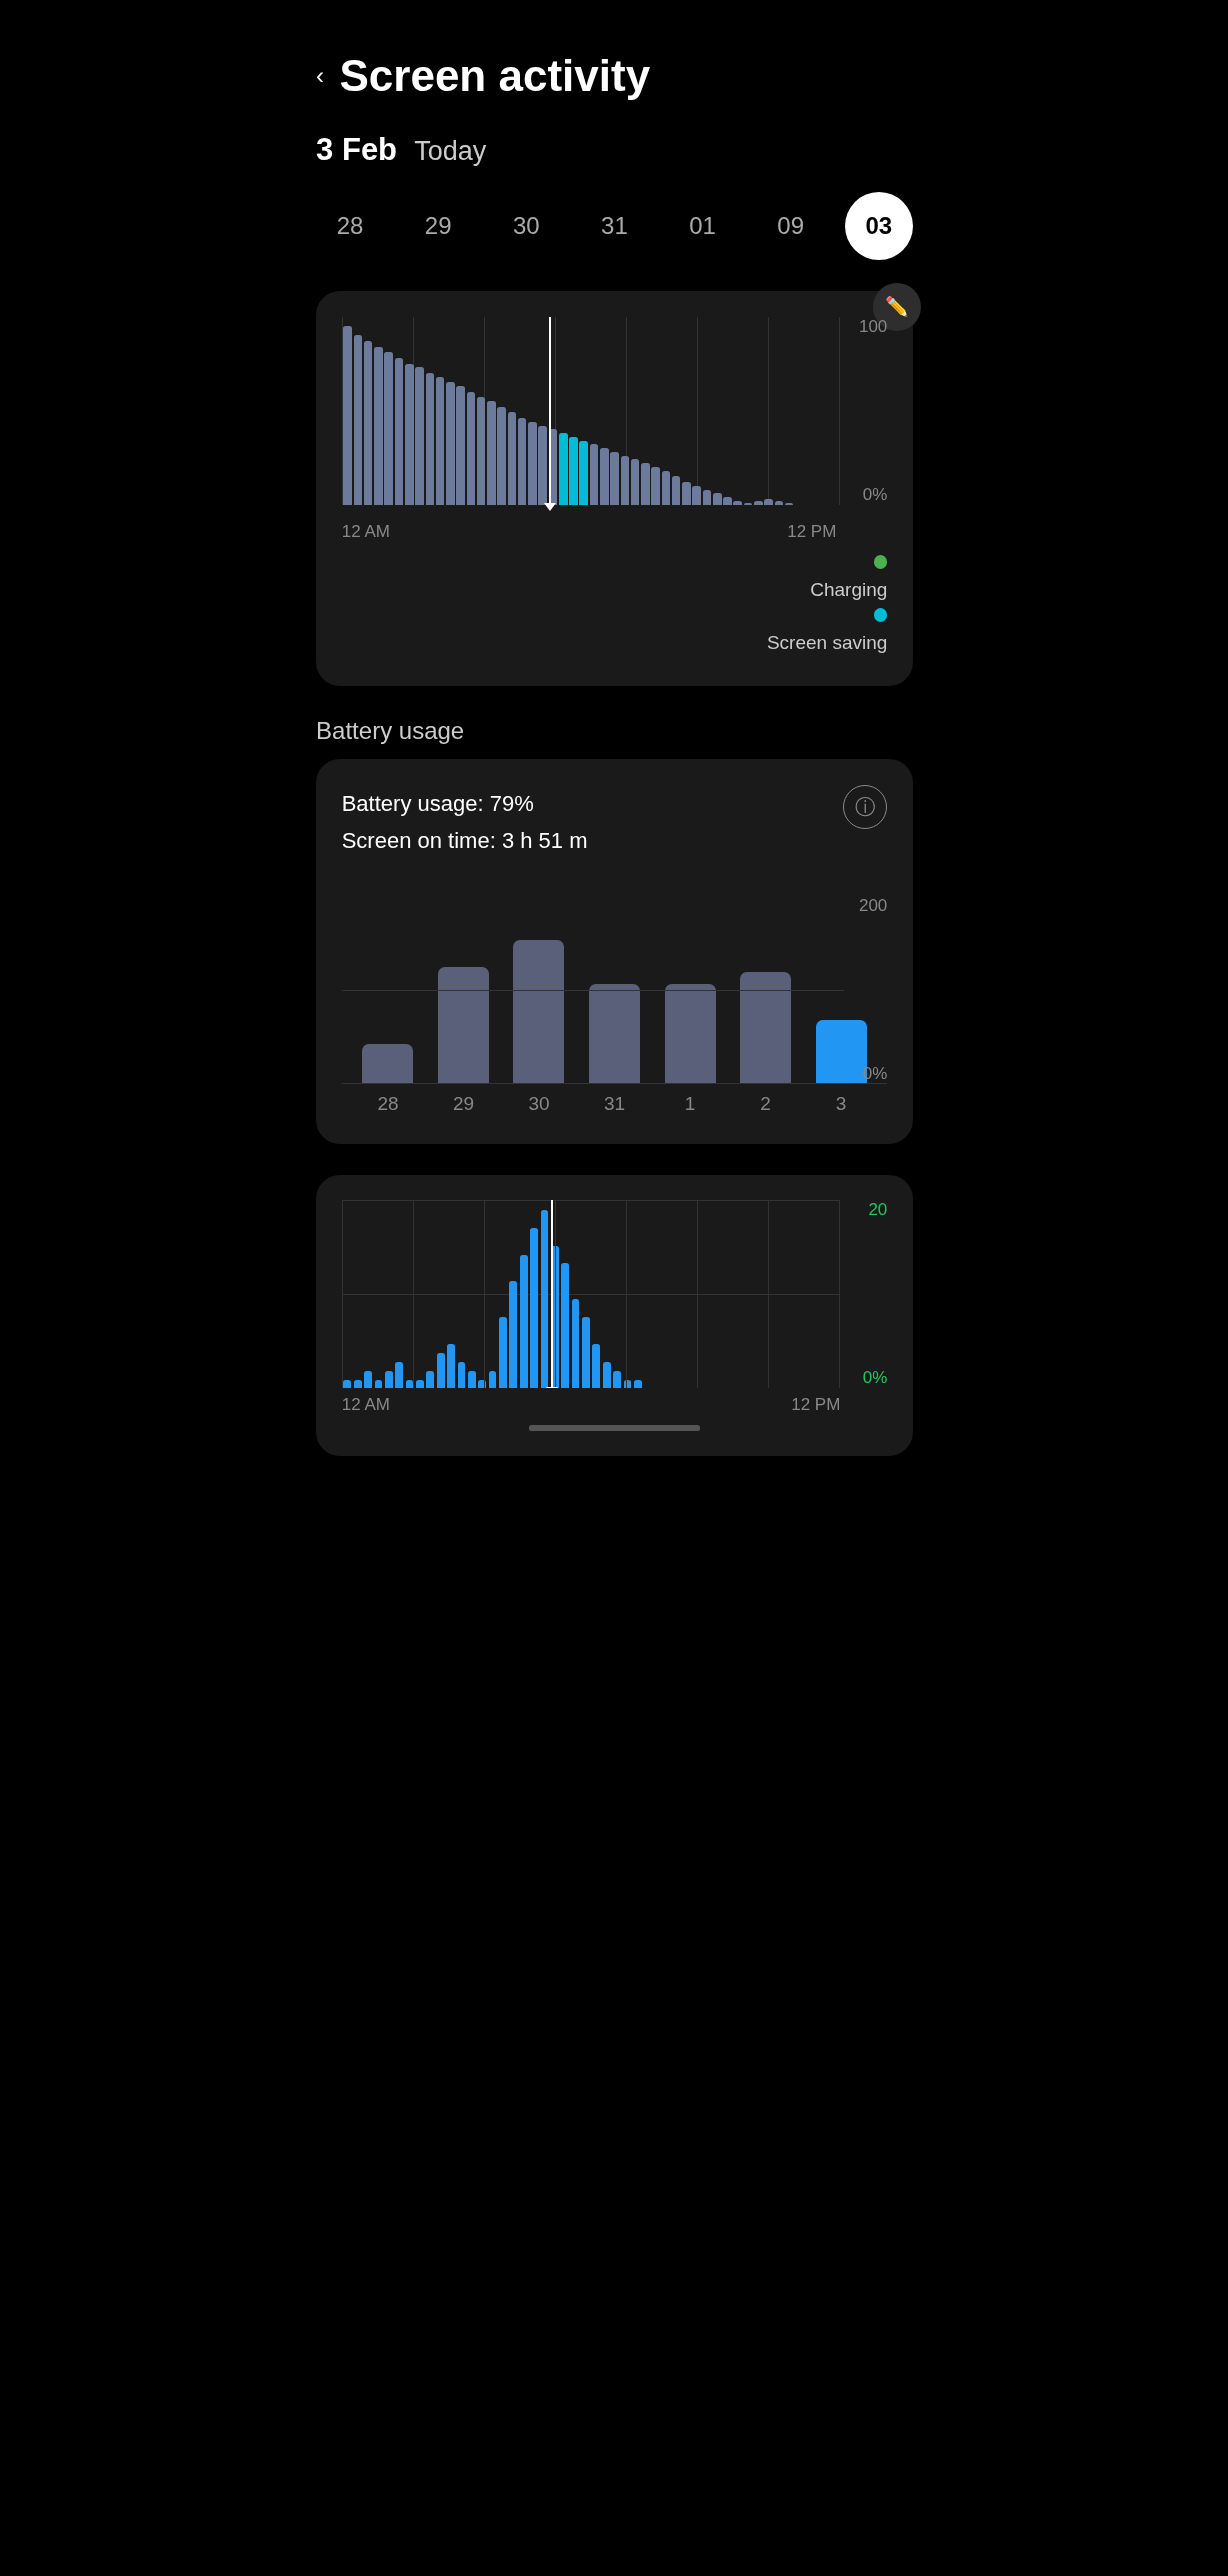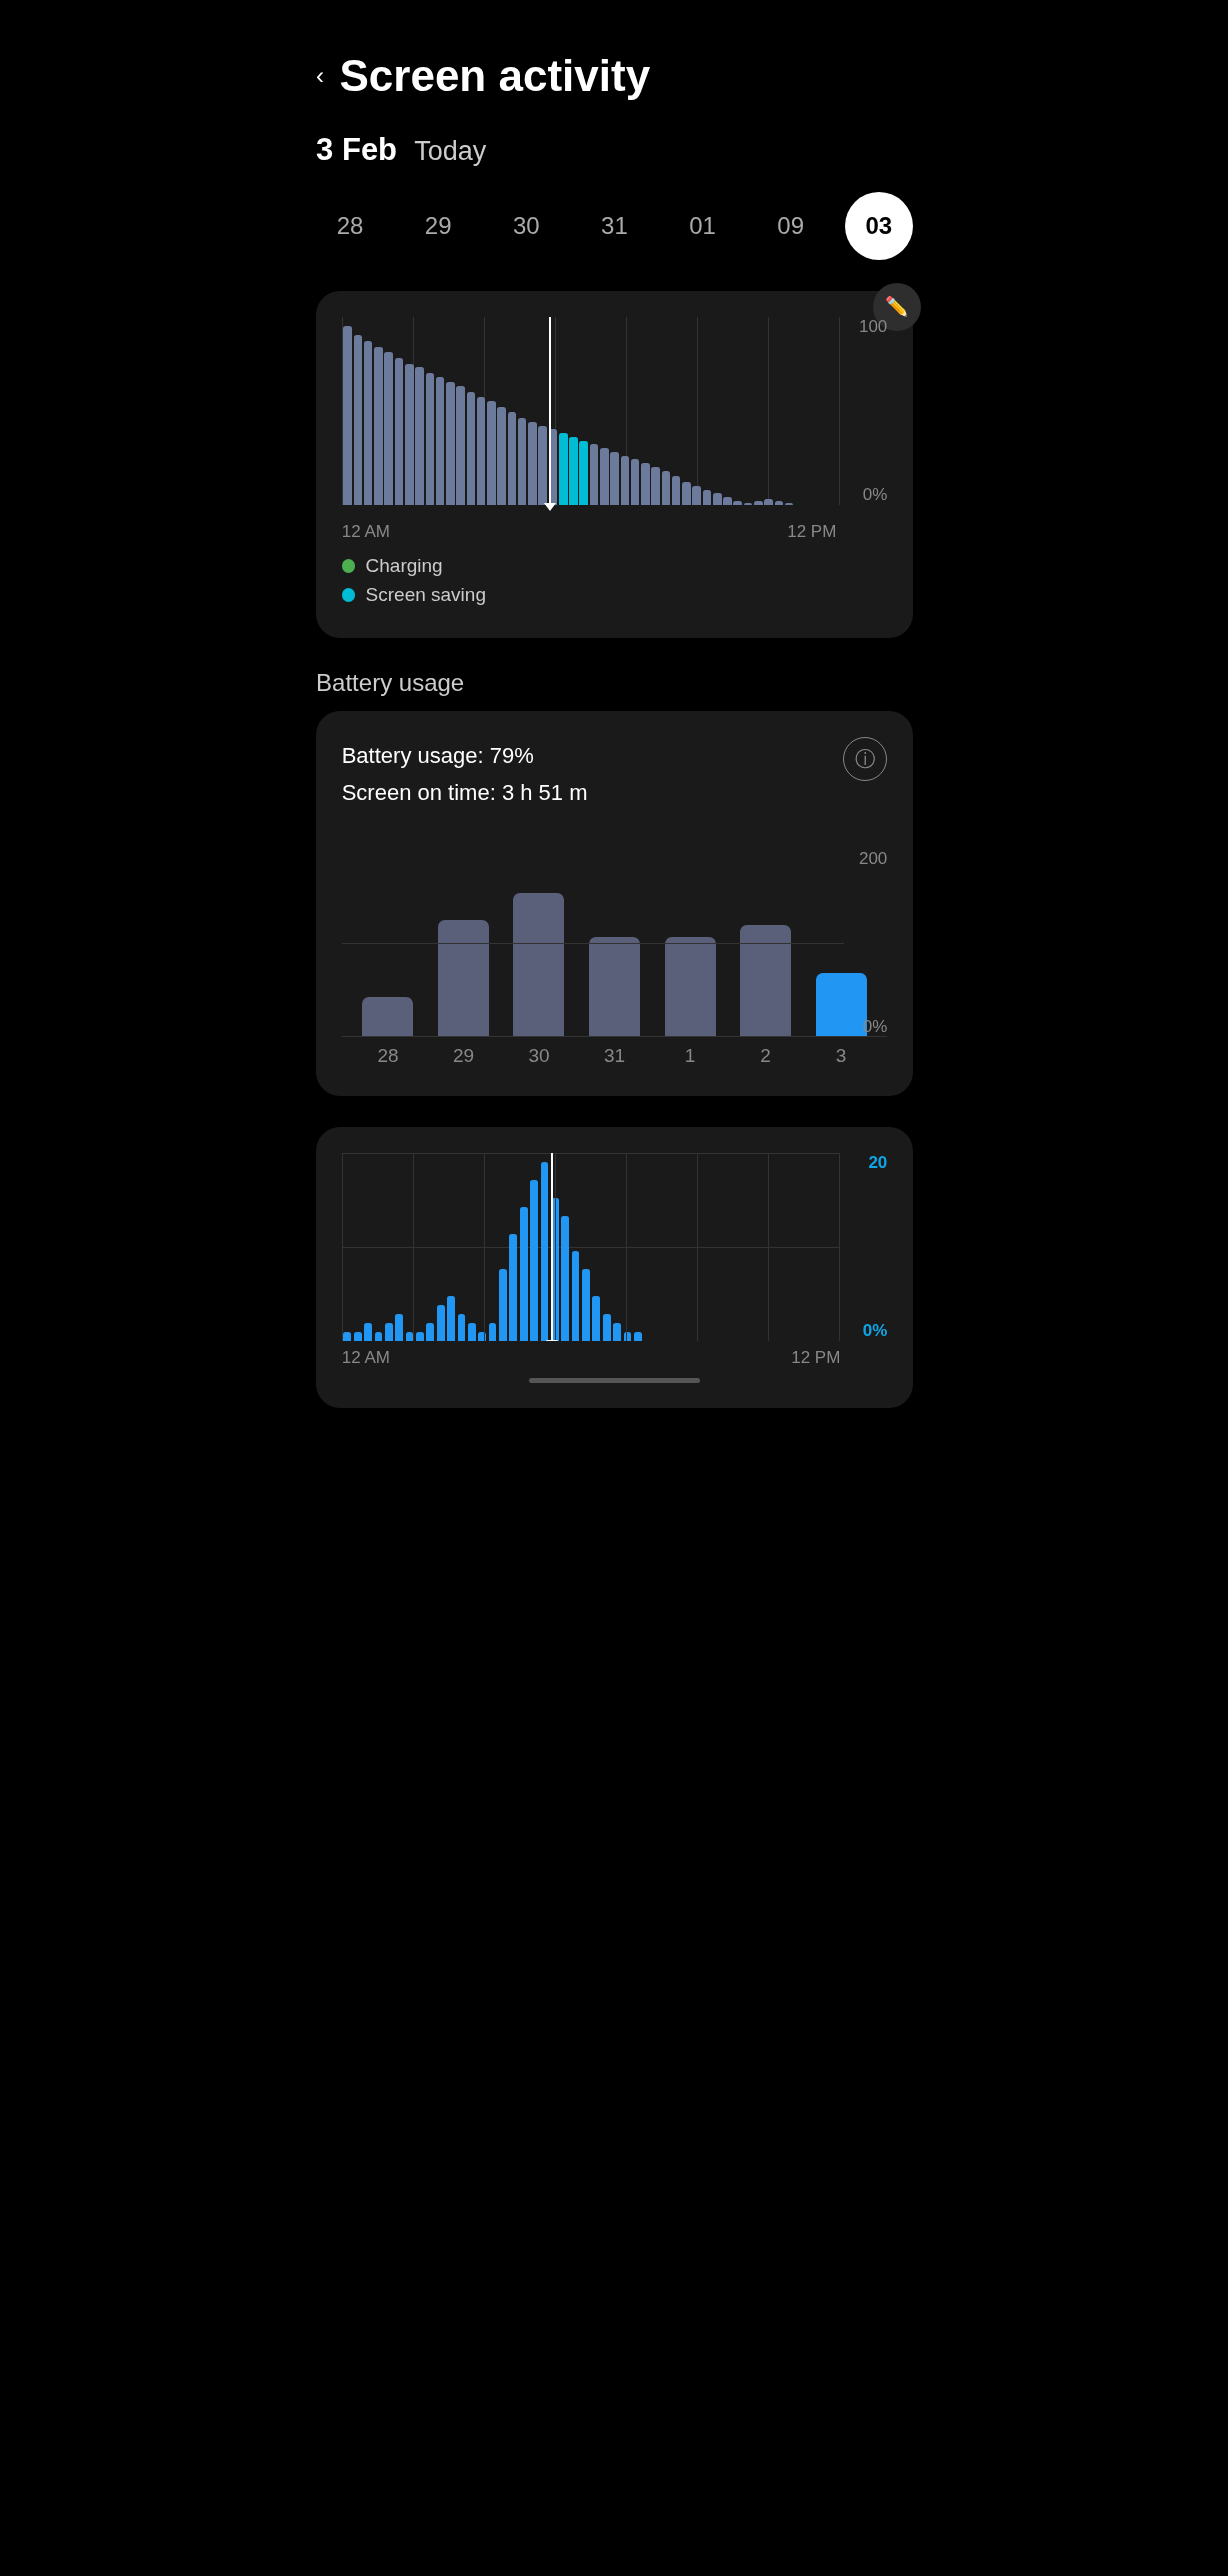--- a/index.html
+++ b/index.html
@@ -127,25 +127,26 @@
       font-size: 17px;
       color: #888;
       margin-right: 51px;
       margin-top: 5.1px;
     }
     .legend {
       margin-top: 13.7px;
     }
     .legend-item {
       display: flex;
-      align-items: center;
+      align-items: flex-end;
       gap: 10.2px;
       font-size: 19px;
       color: #ccc;
       margin-bottom: 6.8px;
+      flex-direction: column;
     }
     .legend-dot {
       width: 13.7px;
       height: 13.7px;
       border-radius: 50%;
     }
     .edit-btn {
       position: absolute;
       top: -8.5px;
       right: -8.5px;
@@ -265,24 +266,23 @@
     }
     .hourly-y-labels {
       position: absolute;
       right: 0;
       top: 0;
       height: 100%;
       display: flex;
       flex-direction: column;
       justify-content: space-between;
       font-size: 17px;
-      color: #0ea5e9;
+      color: #22c55e;
       width: 47px;
       text-align: right;
-      font-weight: bold;
     }
     .hourly-grid-line {
       position: absolute;
       left: 0;
       right: 47px;
       height: 0.9px;
       background: #333;
     }
     .hourly-x-labels {
       display: flex;

